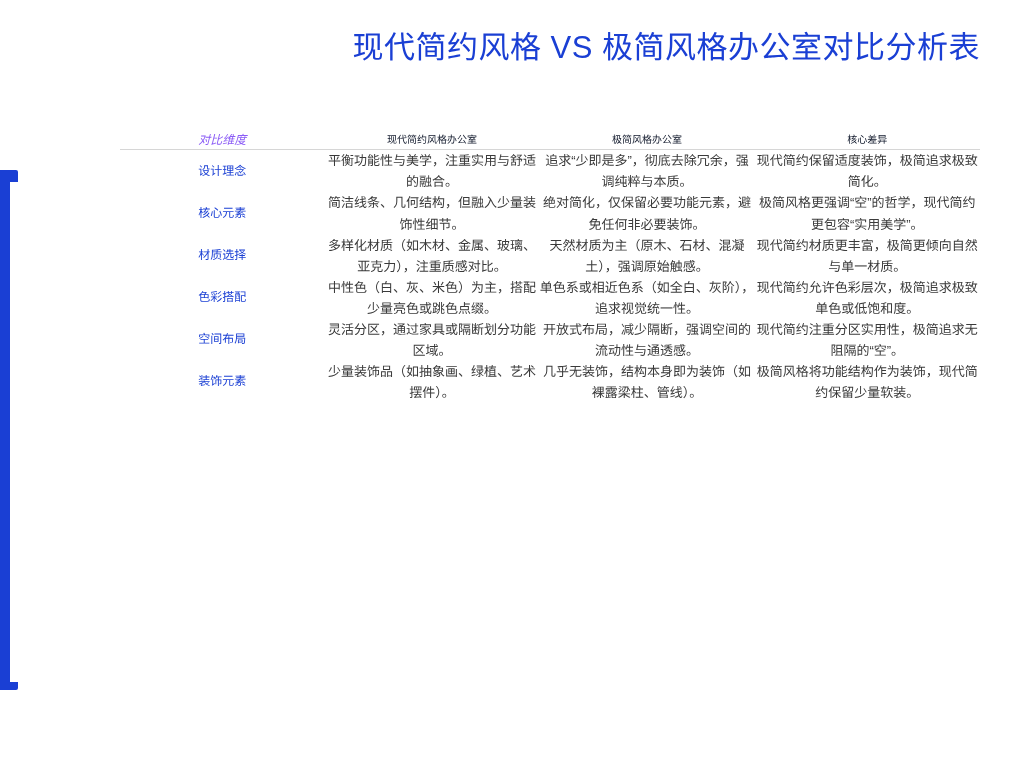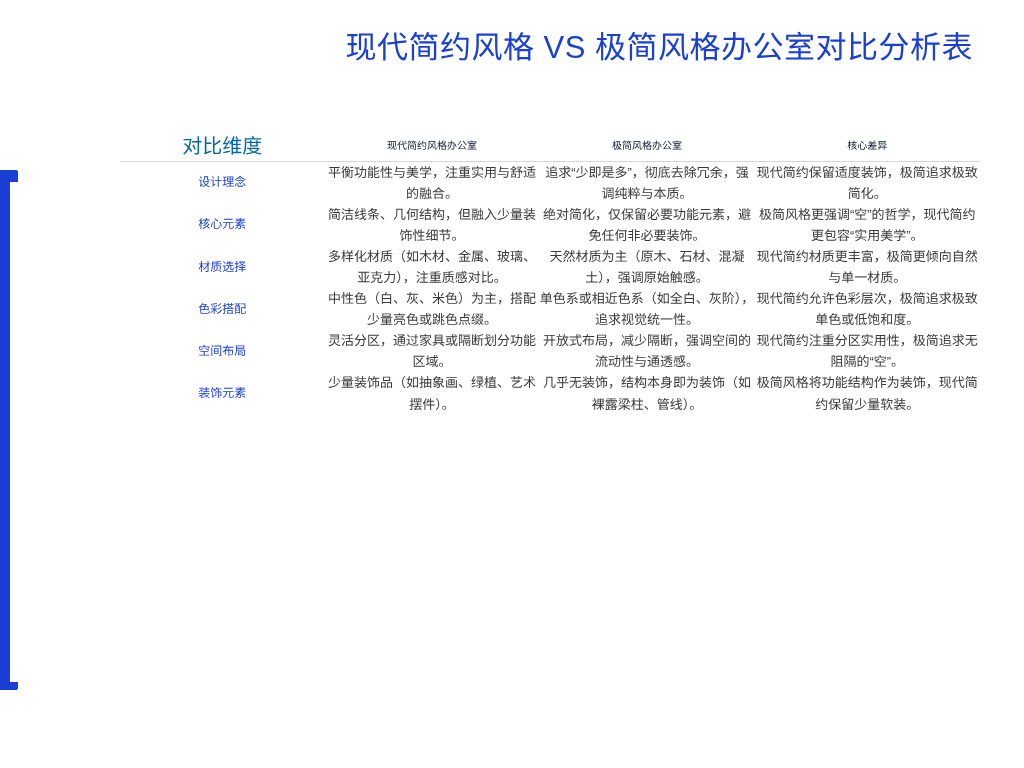--- a/index.html
+++ b/index.html
@@ -30,21 +30,21 @@
     position: absolute;
     left: 10px;
     top: 182px;
     width: 8px;
     height: 500px;
     background: #ffffff;
   }
 
   .title {
     position: absolute;
-    left: 323px;
+    left: 330px;
     top: 28px;
     width: 650px;
     text-align: right;
     color: #1a3fd4;
     font-size: 31px;
     line-height: 1.32;
     font-weight: 400;
     letter-spacing: 0.5px;
   }
 
@@ -70,22 +70,23 @@
   
   thead th {
     font-size: 10px;
     font-weight: 400;
     color: #0f172a;
     line-height: 1.45;
     padding: 8px 14px 14px 14px;
     border-bottom: 1px solid #d6d6d6;
   }
   thead th.dim-head {
-    color: #0369a1;
-    font-size: 20px;
+    color: #8b5cf6;
+    font-size: 12px;
+    font-style: italic;
   }
 
   tbody td {
     font-size: 13px;
     color: #3a3a3a;
     line-height: 1.62;
     padding: 11px 16px;
   }
   tbody td.dim-cell {
     color: #1a3fd4;

